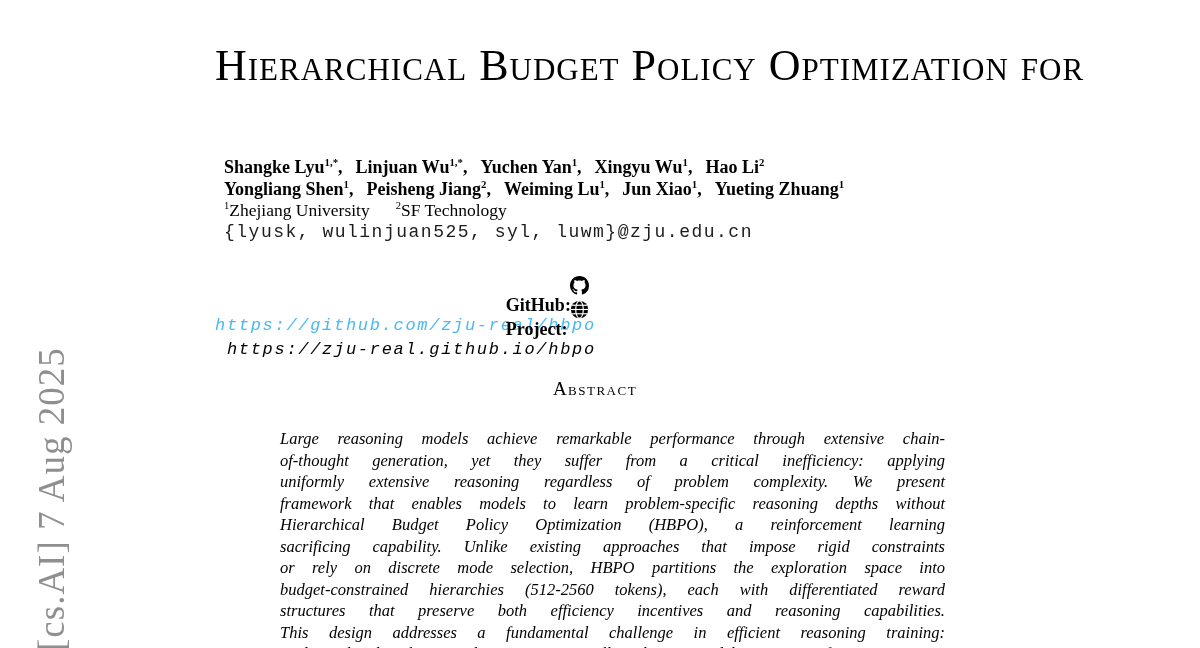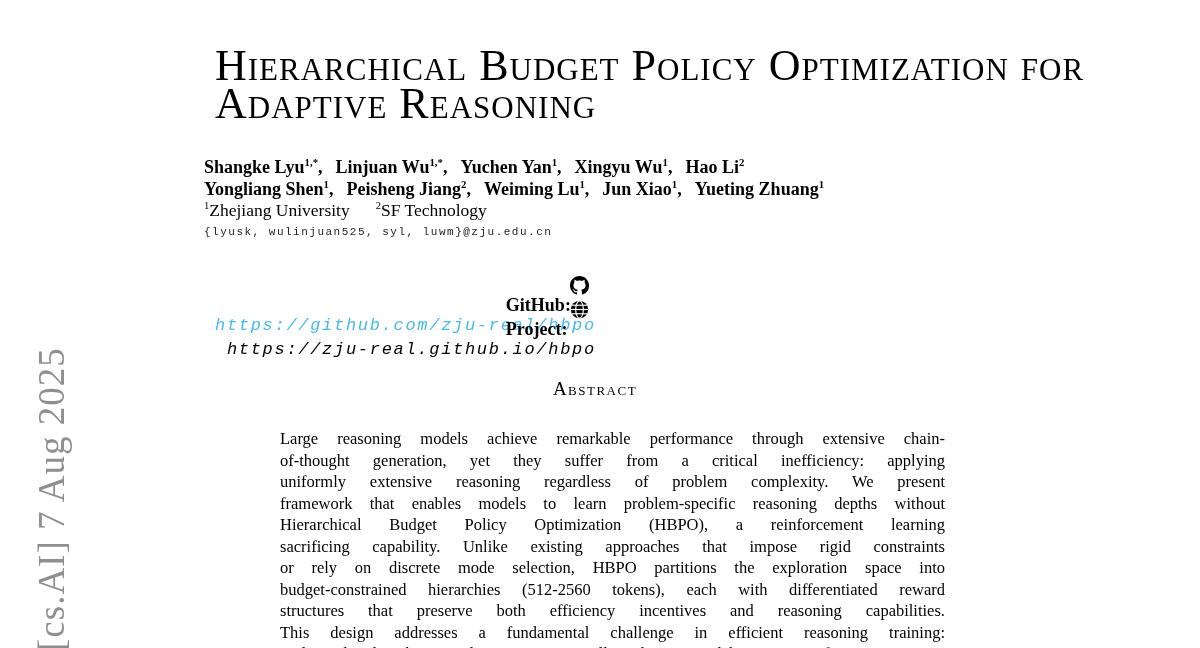--- a/index.html
+++ b/index.html
@@ -37,40 +37,40 @@
     font-size: 44px;
     line-height: 38px;
     font-variant: small-caps;
     letter-spacing: 1px;
     white-space: nowrap;
   }
 
   
   .authors {
     position: absolute;
-    left: 204px;
+    left: 224px;
     top: 157px;
     width: 760px;
     font-size: 18px;
     line-height: 21.5px;
     white-space: nowrap;
   }
   .author-row { font-weight: bold; }
   .author { margin-right: 13px; }
   .author:last-child { margin-right: 0; }
   sup.sup {
     font-size: 60%;
     vertical-align: super;
     line-height: 0;
   }
   .affil-line { font-size: 17.5px; }
   .affil-2 { margin-left: 26px; }
   .email-line {
     font-family: "Liberation Mono", monospace;
-    font-size: 11px;
+    font-size: 18px;
     letter-spacing: 1.5px;
     color: #1c1c1c;
   }
 
   
   .links {
     position: absolute;
     left: 215px;
     top: 276px;
   }
@@ -120,32 +120,32 @@
     width: 665px;
     font-size: 16.5px;
     line-height: 21.5px;
   }
   .abs-line {
     text-align: justify;
     text-align-last: justify;
     height: 21.5px;
     overflow: visible;
     white-space: normal;
+    font-style: italic;
   }
 </style>
 </head>
 <body>
 
 <div class="page">
 
   <div class="watermark" style="color: rgb(143, 143, 143);">[cs.AI] 7 Aug 2025</div>
 
   <div class="title">
     <div>Hierarchical Budget Policy Optimization for</div>
-    <div>Adaptive Reasoning</div>
   </div>
 
   <div class="authors">
     <div class="author-row" id="authors-row1"><span class="author">Shangke Lyu<sup class="sup">1,*</sup>,</span><span class="author">Linjuan Wu<sup class="sup">1,*</sup>,</span><span class="author">Yuchen Yan<sup class="sup">1</sup>,</span><span class="author">Xingyu Wu<sup class="sup">1</sup>,</span><span class="author">Hao Li<sup class="sup">2</sup></span></div>
     <div class="author-row" id="authors-row2"><span class="author">Yongliang Shen<sup class="sup">1</sup>,</span><span class="author">Peisheng Jiang<sup class="sup">2</sup>,</span><span class="author">Weiming Lu<sup class="sup">1</sup>,</span><span class="author">Jun Xiao<sup class="sup">1</sup>,</span><span class="author">Yueting Zhuang<sup class="sup">1</sup></span></div>
     <div class="affil-line"><sup class="sup">1</sup><span>Zhejiang University</span><sup class="sup affil-2">2</sup><span>SF Technology</span></div>
     <div class="email-line">{lyusk, wulinjuan525, syl, luwm}@zju.edu.cn</div>
   </div>
 
   <div class="links">

